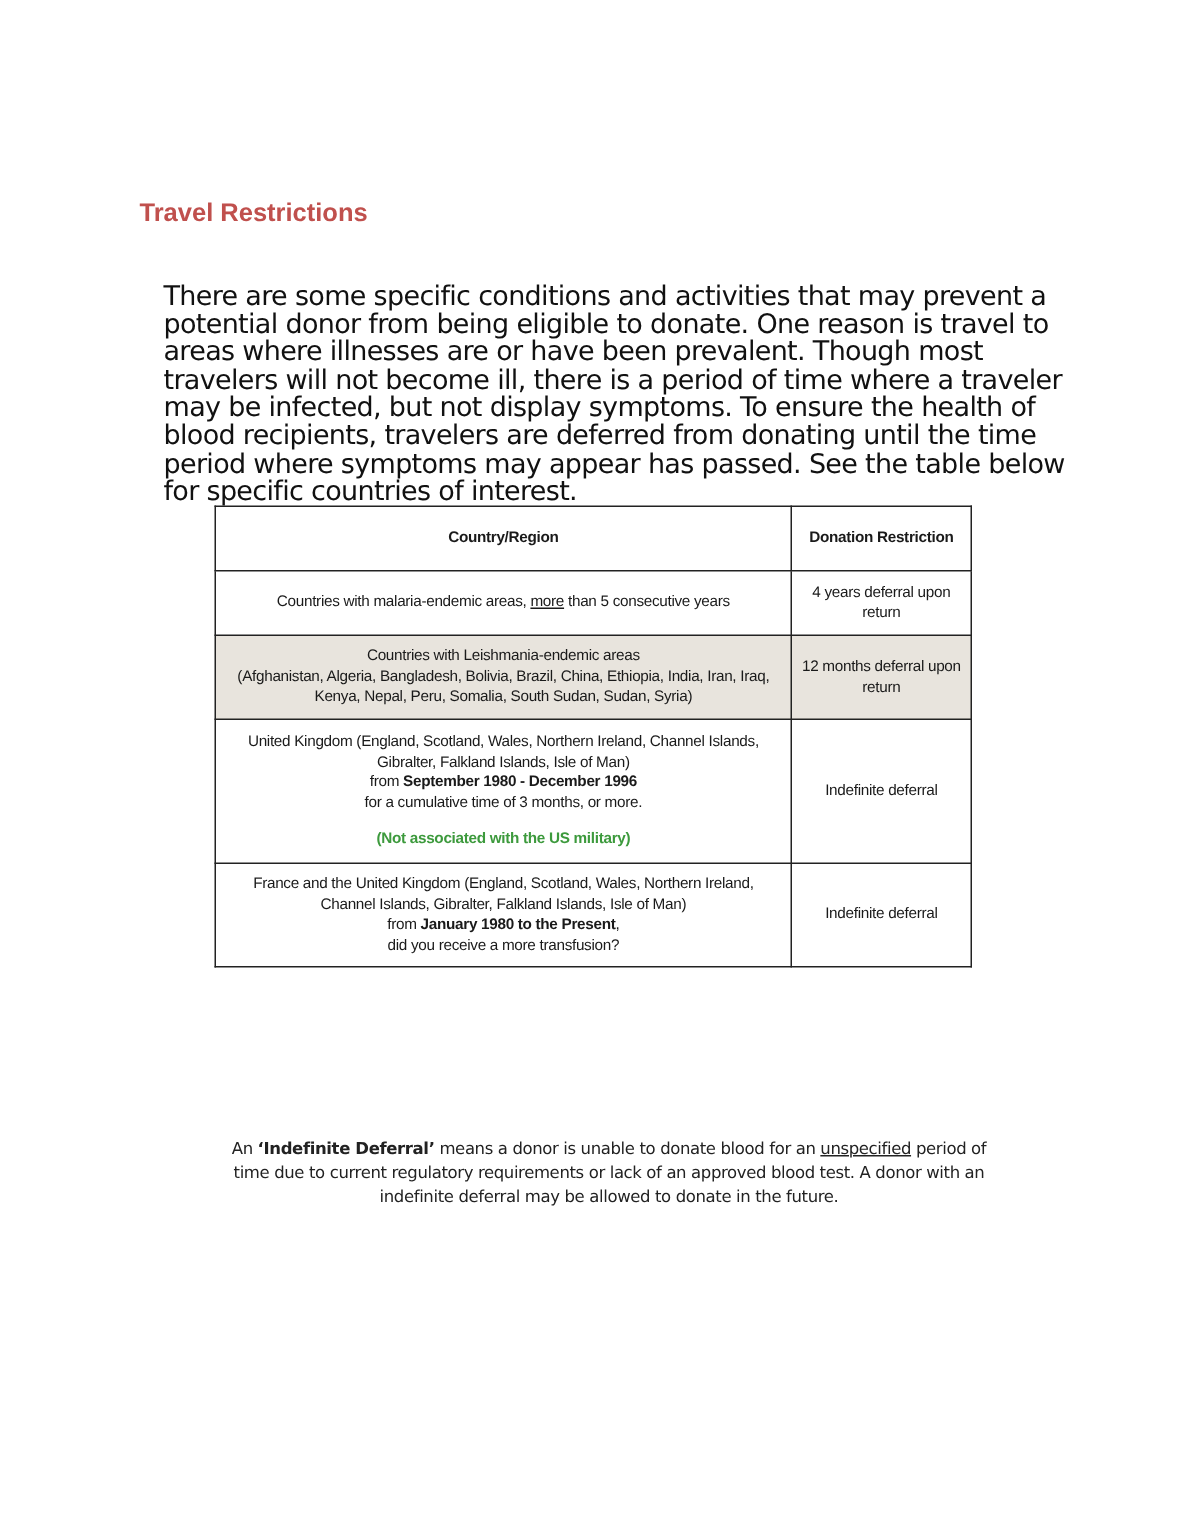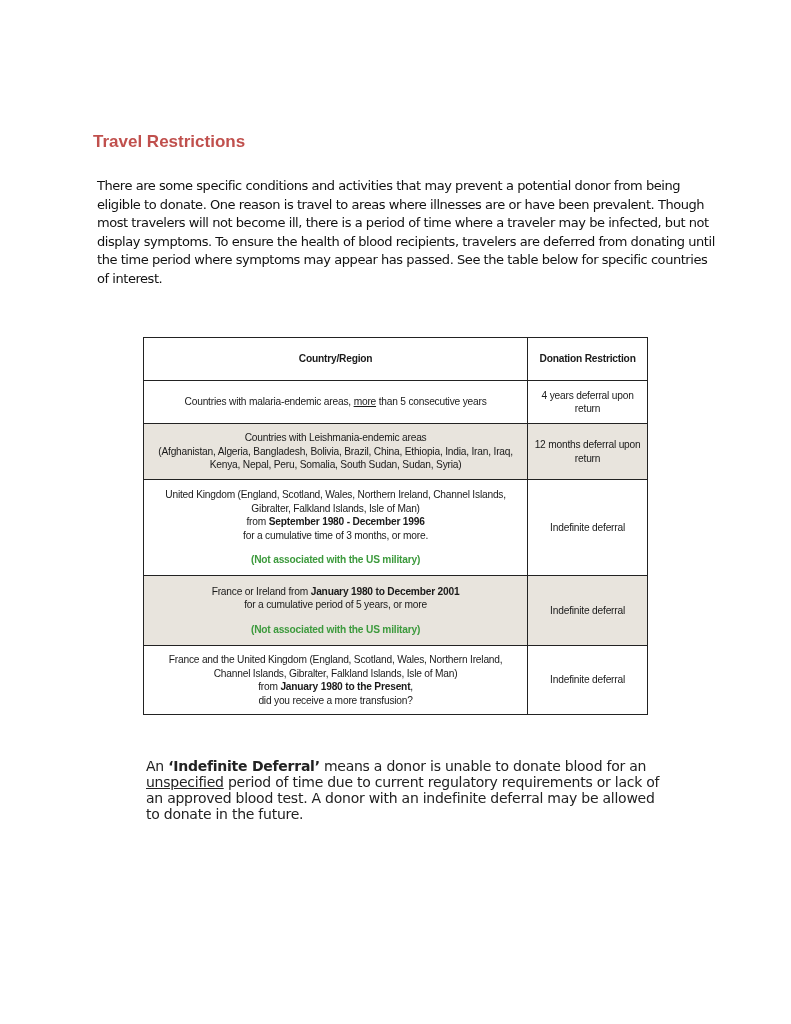--- a/index.html
+++ b/index.html
@@ -1,33 +1,33 @@
 <!DOCTYPE html>
 <html><head>
 <meta charset="utf-8">
 <style>
   html, body { margin: 0; padding: 0; background: #ffffff; }
   body { width: 791px; height: 1024px; position: relative; overflow: hidden;
          font-family: "DejaVu Sans", sans-serif; color: #1a1a1a; }
   .title { position: absolute; left: 93px; top: 132px; font-family: "Liberation Sans", sans-serif;
            font-weight: bold; font-size: 17px; color: #c0504d; margin: 0; text-align: right; }
   .intro { position: absolute; left: 93px; top: 173px; width: 620px;
-           font-family: "DejaVu Sans", sans-serif; font-size: 13px; line-height: 18.6px;
-           letter-spacing: -0.45px; color: #111; margin: 4px; }
+           font-family: "DejaVu Sans", sans-serif; font-size: 18px; line-height: 18.6px;
+           letter-spacing: -0.45px; color: #111; margin: 16px; }
   .tbl { position: absolute; left: 143px; top: 337px; width: 505px; border-collapse: collapse;
          font-family: Liberation Sans, sans-serif; font-size: 10.2px; line-height: 13.5px; letter-spacing: -0.2px; }
   .tbl td, .tbl th { border: 1.5px solid #222; text-align: center; vertical-align: middle; padding: 2px 6px; }
   .tbl th { font-weight: bold; background: #fff; }
   .tbl .c1 { width: 372px; }
   .tbl .c2 { width: 107px; }
   .shade td { background: #e8e4dd; }
   .green { color: #3d9a3d; font-weight: bold; }
   .spacer { display: block; height: 11px; }
   .foot { position: absolute; left: 146px; top: 758px; width: 520px;
-          font-family: "DejaVu Sans", sans-serif; font-size: 14px; line-height: 16px; letter-spacing: -0.25px; color: #222; margin: 0; }
+          font-family: "DejaVu Sans", sans-serif; font-size: 11px; line-height: 16px; letter-spacing: -0.25px; color: #222; margin: 0; text-align: center; }
   u { text-decoration: underline; }
 </style>
 </head>
 <body>
 
 <h2 class="title">Travel Restrictions</h2>
 <p class="intro">There are some specific conditions and activities that may prevent a potential donor from being eligible to donate. One reason is travel to areas where illnesses are or have been prevalent. Though most travelers will not become ill, there is a period of time where a traveler may be infected, but not display symptoms. To ensure the health of blood recipients, travelers are deferred from donating until the time period where symptoms may appear has passed. See the table below for specific countries of interest.</p>
 
 <table class="tbl">
   <tbody>
@@ -40,24 +40,20 @@
     <td>4 years deferral upon return</td>
   </tr>
   <tr class="shade">
     <td style="height:51px"><span>Countries with Leishmania-endemic areas</span><br><span>(Afghanistan, Algeria, Bangladesh, Bolivia, Brazil, China, Ethiopia, India, Iran, Iraq, Kenya, Nepal, Peru, Somalia, South Sudan, Sudan, Syria)</span></td>
     <td>12 months deferral upon return</td>
   </tr>
   <tr>
     <td style="height:91px"><span>United Kingdom (England, Scotland, Wales, Northern Ireland, Channel Islands, Gibralter, Falkland Islands, Isle of Man)</span><br><span>from </span><b>September 1980 - December 1996</b><br><span>for a cumulative time of 3 months, or more.</span><span class="spacer"></span><span class="green">(Not associated with the US military)</span></td>
     <td>Indefinite deferral</td>
   </tr>
-  <tr class="shade">
-    <td style="height:65px"><span>France or Ireland from </span><b>January 1980 to December 2001</b><br><span>for a cumulative period of 5 years, or more</span><span class="spacer"></span><span class="green">(Not associated with the US military)</span></td>
-    <td>Indefinite deferral</td>
-  </tr>
   <tr>
     <td style="height:64px"><span>France and the United Kingdom (England, Scotland, Wales, Northern Ireland, Channel Islands, Gibralter, Falkland Islands, Isle of Man)</span><br><span>from </span><b>January 1980 to the Present</b><span>,</span><br><span>did you receive a more transfusion?</span></td>
     <td>Indefinite deferral</td>
   </tr>
 </tbody>
   </table>
 
 <p class="foot"><span>An </span><b>‘Indefinite Deferral’</b><span> means a donor is unable to donate blood for an </span><u>unspecified</u><span> period of time due to current regulatory requirements or lack of an approved blood test.  A donor with an indefinite deferral may be allowed to donate in the future.</span></p>
 
 </body></html>

